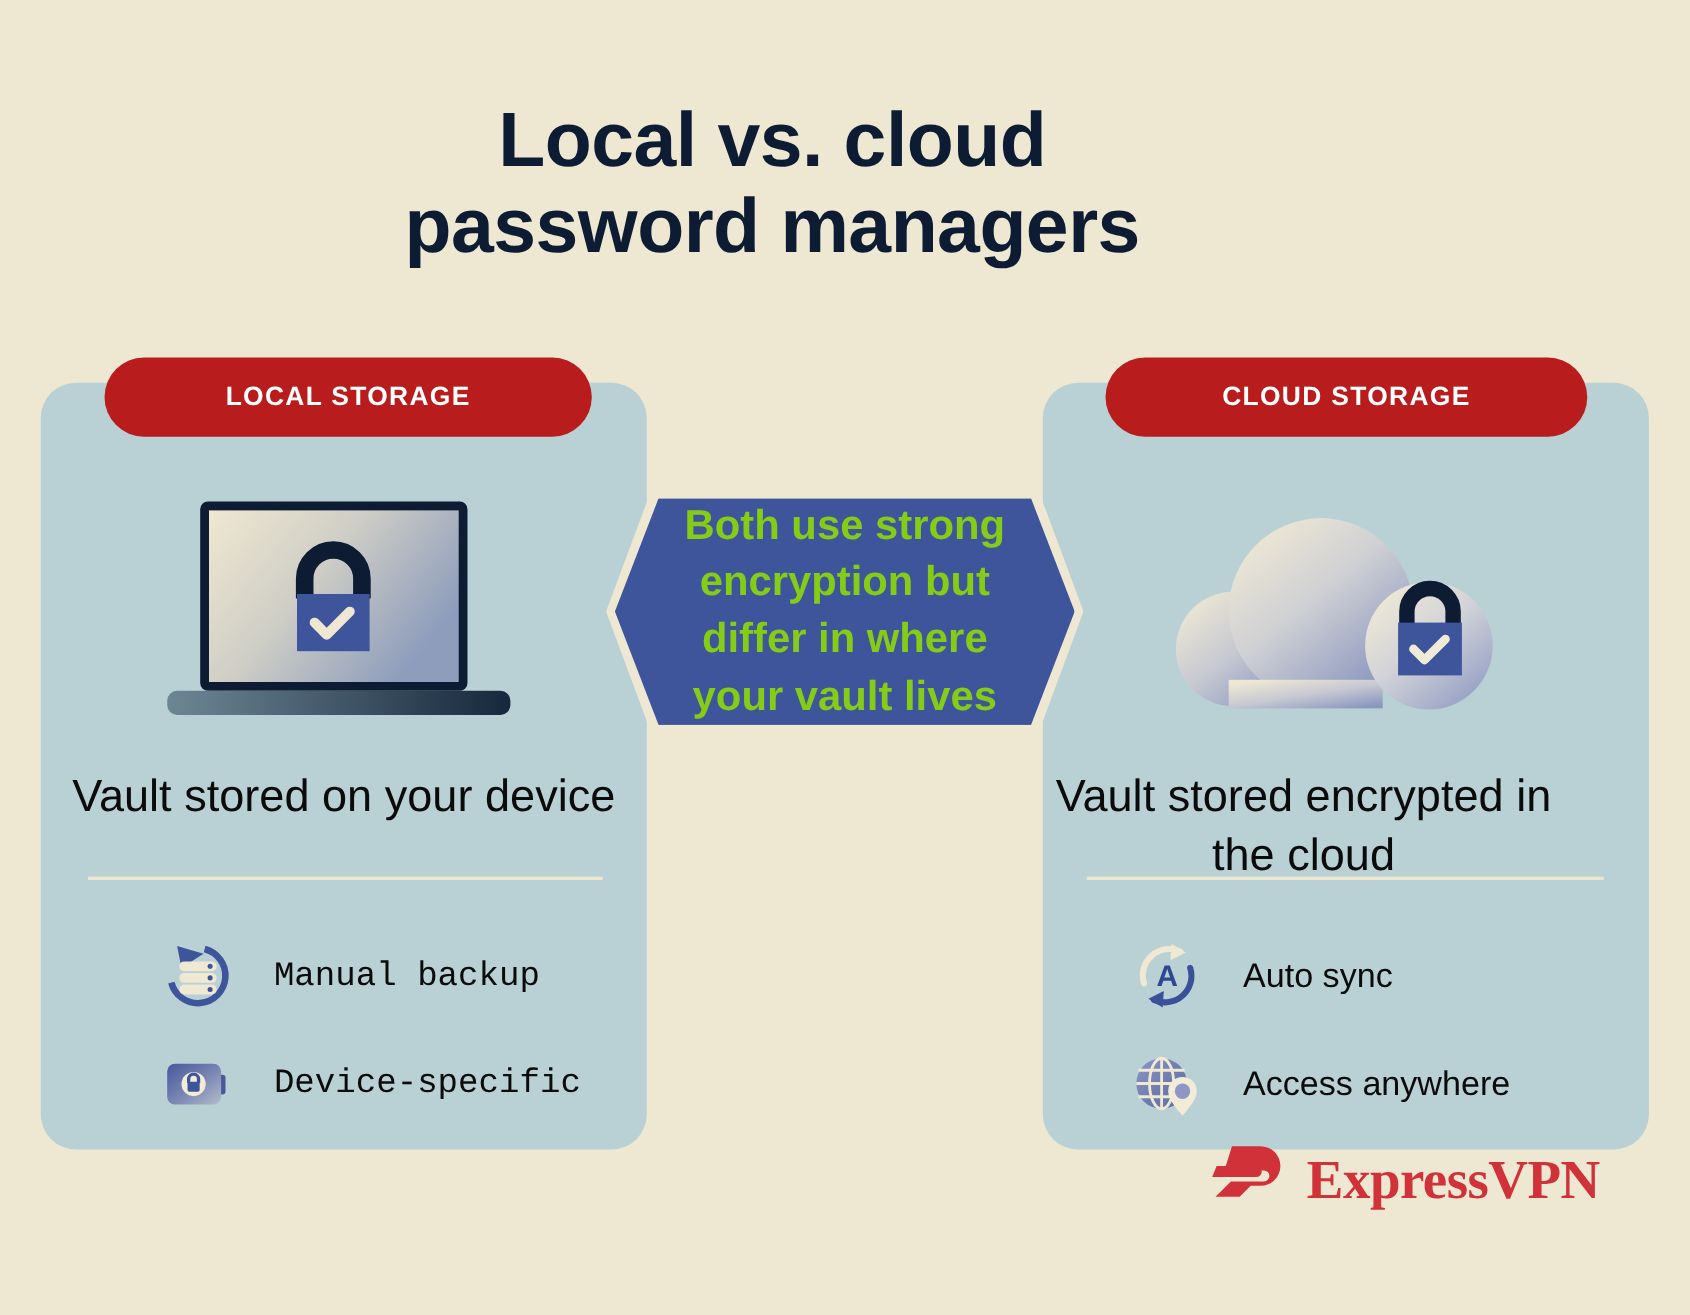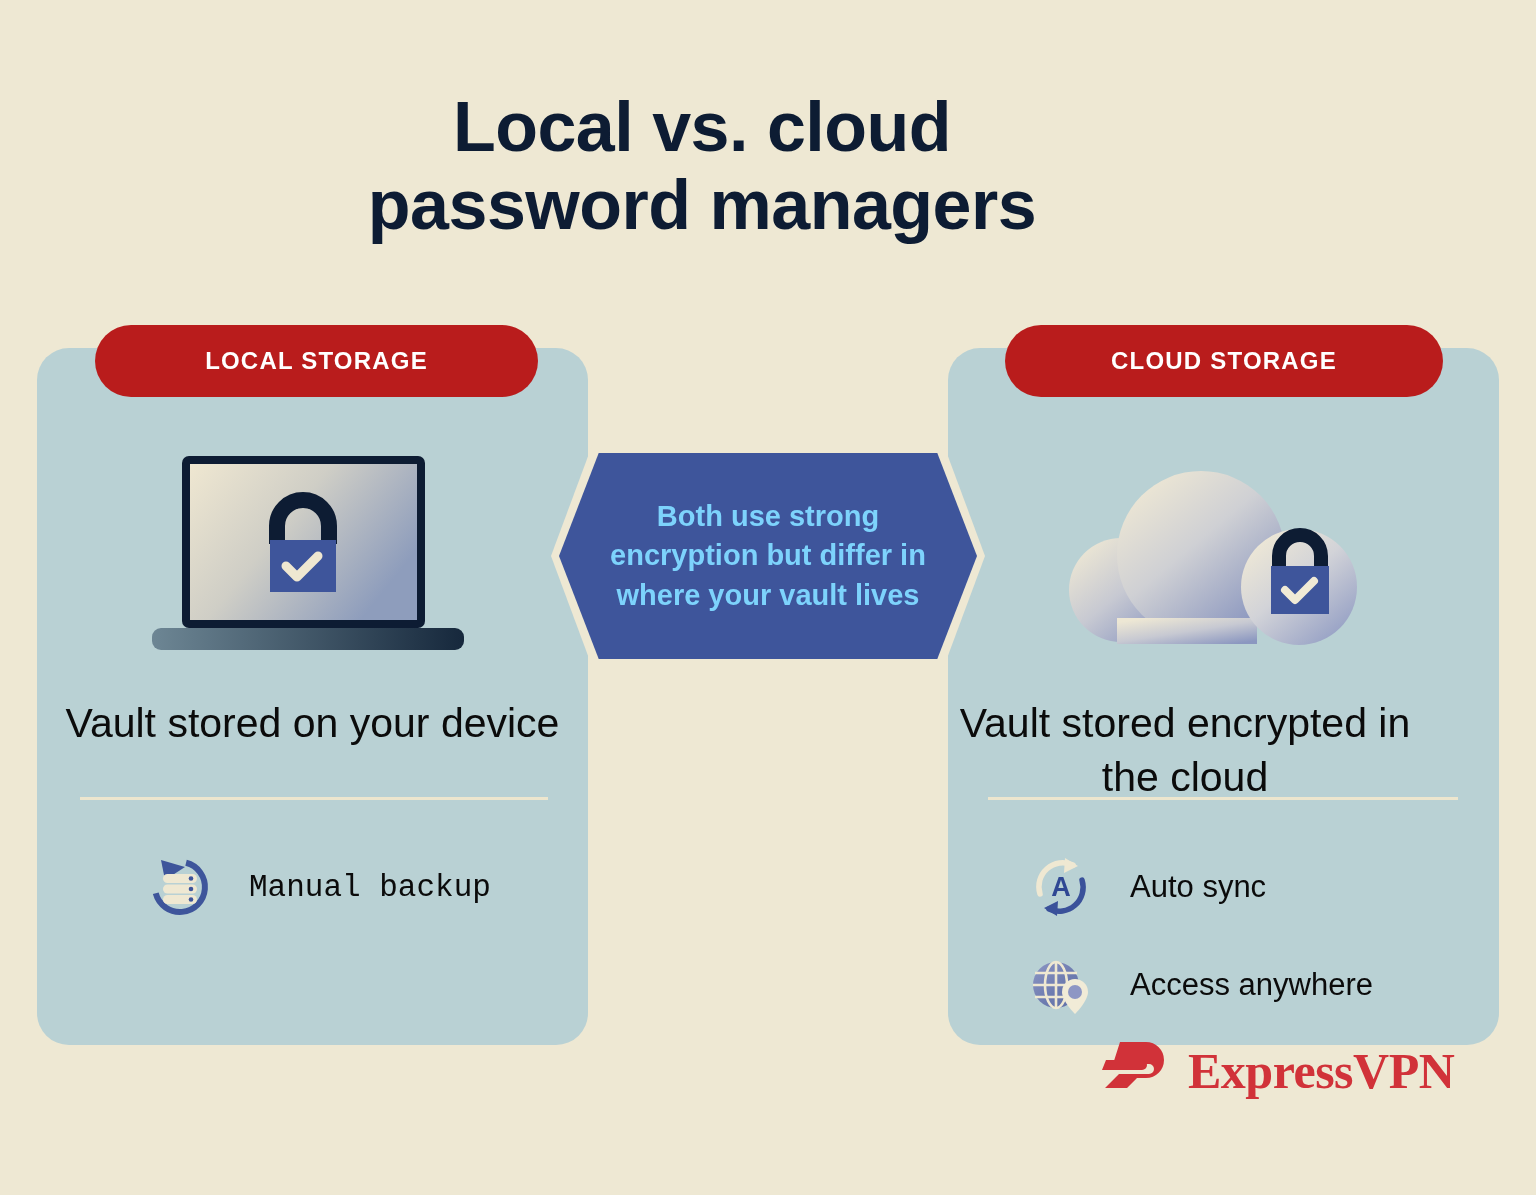--- a/index.html
+++ b/index.html
@@ -132,22 +132,22 @@
     clip-path:polygon(9.5% 0%, 90.5% 0%, 100% 50%, 90.5% 100%, 9.5% 100%, 0% 50%);
   }
   .hexinner {
     position:absolute;
     left:8px; top:8px; right:8px; bottom:8px;
     background:#3E559B;
     clip-path:polygon(9.5% 0%, 90.5% 0%, 100% 50%, 90.5% 100%, 9.5% 100%, 0% 50%);
     display:flex; align-items:center; justify-content:center;
   }
   .hextext {
-    color:#7dd3fc;
-    font-size:29px;
+    color:#84cc16;
+    font-size:38px;
     font-weight:bold;
     line-height:1.36;
     text-align:center;
     padding:0 46px;
   }
 
   
   .logo {
     position:absolute;
     left:1096px; top:1038px;
@@ -261,20 +261,39 @@
           <rect x="16" y="30.5" width="34" height="9" rx="4.5" fill="#EFE8D2"></rect>
           <rect x="16" y="41" width="34" height="9" rx="4.5" fill="#EFE8D2"></rect>
           <circle cx="44" cy="24.5" r="2.3" fill="#3E559B"></circle>
           <circle cx="44" cy="35" r="2.3" fill="#3E559B"></circle>
           <circle cx="44" cy="45.5" r="2.3" fill="#3E559B"></circle>
         </svg>
       </span>
       <span class="flabel">Manual backup</span>
     </div>
 
+    <div class="feature">
+      <span class="ficon">
+        <svg width="66" height="66" viewBox="0 0 66 66">
+          <defs>
+            <linearGradient id="devGrad" x1="0" y1="0" x2="1" y2="1">
+              <stop offset="0%" stop-color="#45589C"></stop>
+              <stop offset="55%" stop-color="#7C87B4"></stop>
+              <stop offset="100%" stop-color="#B3BCCB"></stop>
+            </linearGradient>
+          </defs>
+          <rect x="51" y="25" width="7" height="18" rx="3" fill="#45589C"></rect>
+          <rect x="5" y="15" width="49" height="37" rx="7" fill="url(#devGrad)"></rect>
+          <circle cx="29" cy="33.5" r="11" fill="#F2EBD6"></circle>
+          <path d="M24.5 32.5 v-3.5 a4.5 4.5 0 0 1 9 0 v3.5" fill="none" stroke="#3E559B" stroke-width="3"></path>
+          <rect x="23.5" y="31.5" width="11" height="9" rx="1.6" fill="#3E559B"></rect>
+        </svg>
+      </span>
+      <span class="flabel">Device-specific</span>
+    </div>
 
   </div>
 
   <div class="features right">
 
     <div class="feature">
       <span class="ficon">
         <svg width="66" height="66" viewBox="0 0 66 66">
           <path d="M12 40 A24 24 0 0 1 45 11" fill="none" stroke="#EFE8D2" stroke-width="5.5" stroke-linecap="round"></path>
           <path d="M37 4 L50 12 L36 19 Z" fill="#EFE8D2"></path>

